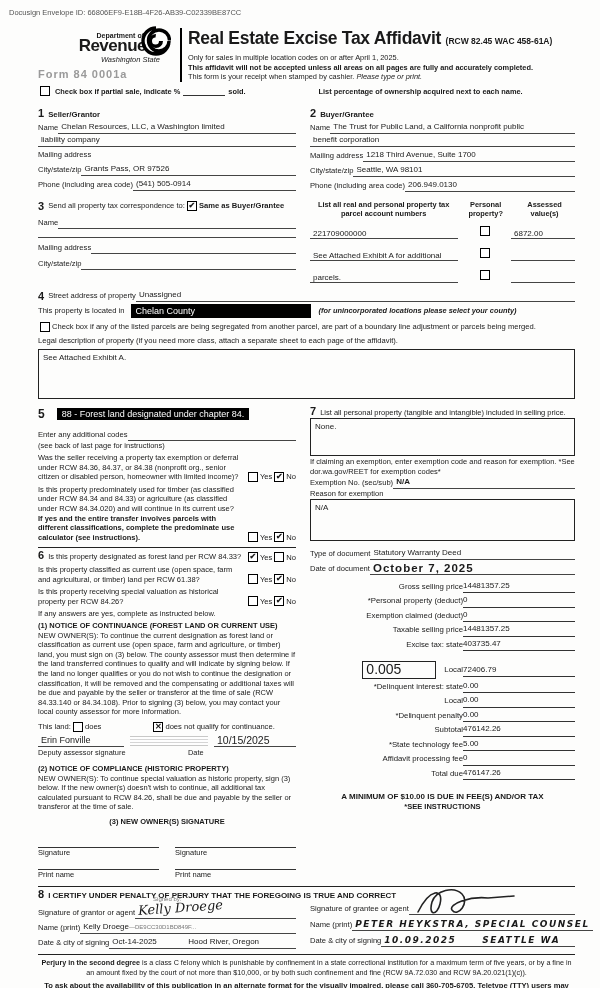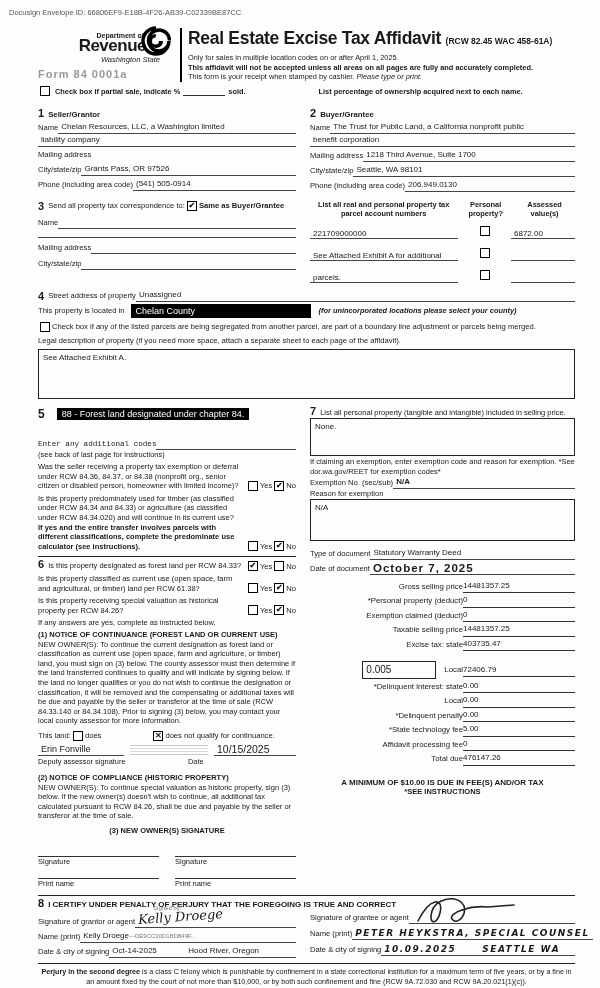--- a/index.html
+++ b/index.html
@@ -189,33 +189,33 @@
       <div class="row" style="margin-top:2px;align-items:center;">
         <span class="lbl">This property is located in</span>
         <span class="hl" style="width:170px;margin-left:6px;">Chelan County</span>
         <span style="font-style:italic;font-weight:bold;margin-left:8px;font-size:7.4px;">(for unincorporated locations please select your county)</span>
       </div>
       <div class="row" style="margin-top:3px;align-items:center;">
           <span class="cb"></span>
           <span>Check box if any of the listed parcels are being segregated from another parcel, are part of a boundary line adjustment or parcels being merged.</span>
         </div>
       <div class="row" style="margin-top:2px;">
-          <span>Legal description of property (if you need more space, attach a separate sheet to each page of the affidavit).</span>
+          <span>Legal description of property (if you need more class, attach a separate sheet to each page of the affidavit).</span>
         </div>
       <div class="box" style="height:42px;margin-top:2px;"><span>See Attached Exhibit A.</span></div>
     </div>
 
     <div class="cols" style="margin-top:8px;">
       <div class="colL">
         <div>
           <div style="display:flex;align-items:center;gap:8px;">
             <span class="secn" style="font-size:12px;">5</span>
             <span class="hl">88 - Forest land designated under chapter 84.</span>
           </div>
-          <div class="row" style="margin-top:17px;font-family:Liberation Mono, monospace;">
+          <div class="row" style="margin-top:8px;">
               <span class="lbl">Enter any additional codes</span>
               <span class="fv"></span>
             </div>
           <div class="p">(see back of last page for instructions)</div>
           <div class="qrow">
             <div class="p">Was the seller receiving a property tax exemption or deferral under RCW 84.36, 84.37, or 84.38 (nonprofit org., senior citizen or disabled person, homeowner with limited income)?</div>
             <div class="yesno">
                 <span class="cb"></span>
                 <span>Yes</span>
                 <span class="cb">✔</span>
@@ -335,35 +335,39 @@
               </div>
             <div class="finrow">
                 <span class="finlbl">Taxable selling price</span>
                 <span class="finval">14481357.25</span>
               </div>
             <div class="finrow">
                 <span class="finlbl">Excise tax: state</span>
                 <span class="finval">403735.47</span>
               </div>
             <div class="finrow" style="margin-top:10px;align-items:center;">
-              <span style="border:1.4px solid #222;width:66px;padding:1px 3px;font-size:10px;margin-right:8px;">0.005</span>
+              <span style="border:1.4px solid #222;width:66px;padding:1px 3px;font-size:14px;margin-right:8px;">0.005</span>
               <span class="finlbl">Local</span>
                 <span class="finval">72406.79</span>
             </div>
             <div class="finrow">
                 <span class="finlbl">*Delinquent interest: state</span>
                 <span class="finval">0.00</span>
               </div>
             <div class="finrow">
                 <span class="finlbl">Local</span>
                 <span class="finval">0.00</span>
               </div>
             <div class="finrow">
                 <span class="finlbl">*Delinquent penalty</span>
                 <span class="finval">0.00</span>
+              </div>
+            <div class="finrow">
+                <span class="finlbl">Subtotal</span>
+                <span class="finval">476142.26</span>
               </div>
             <div class="finrow">
                 <span class="finlbl">*State technology fee</span>
                 <span class="finval">5.00</span>
               </div>
             <div class="finrow">
                 <span class="finlbl">Affidavit processing fee</span>
                 <span class="finval">0</span>
               </div>
             <div class="finrow">

